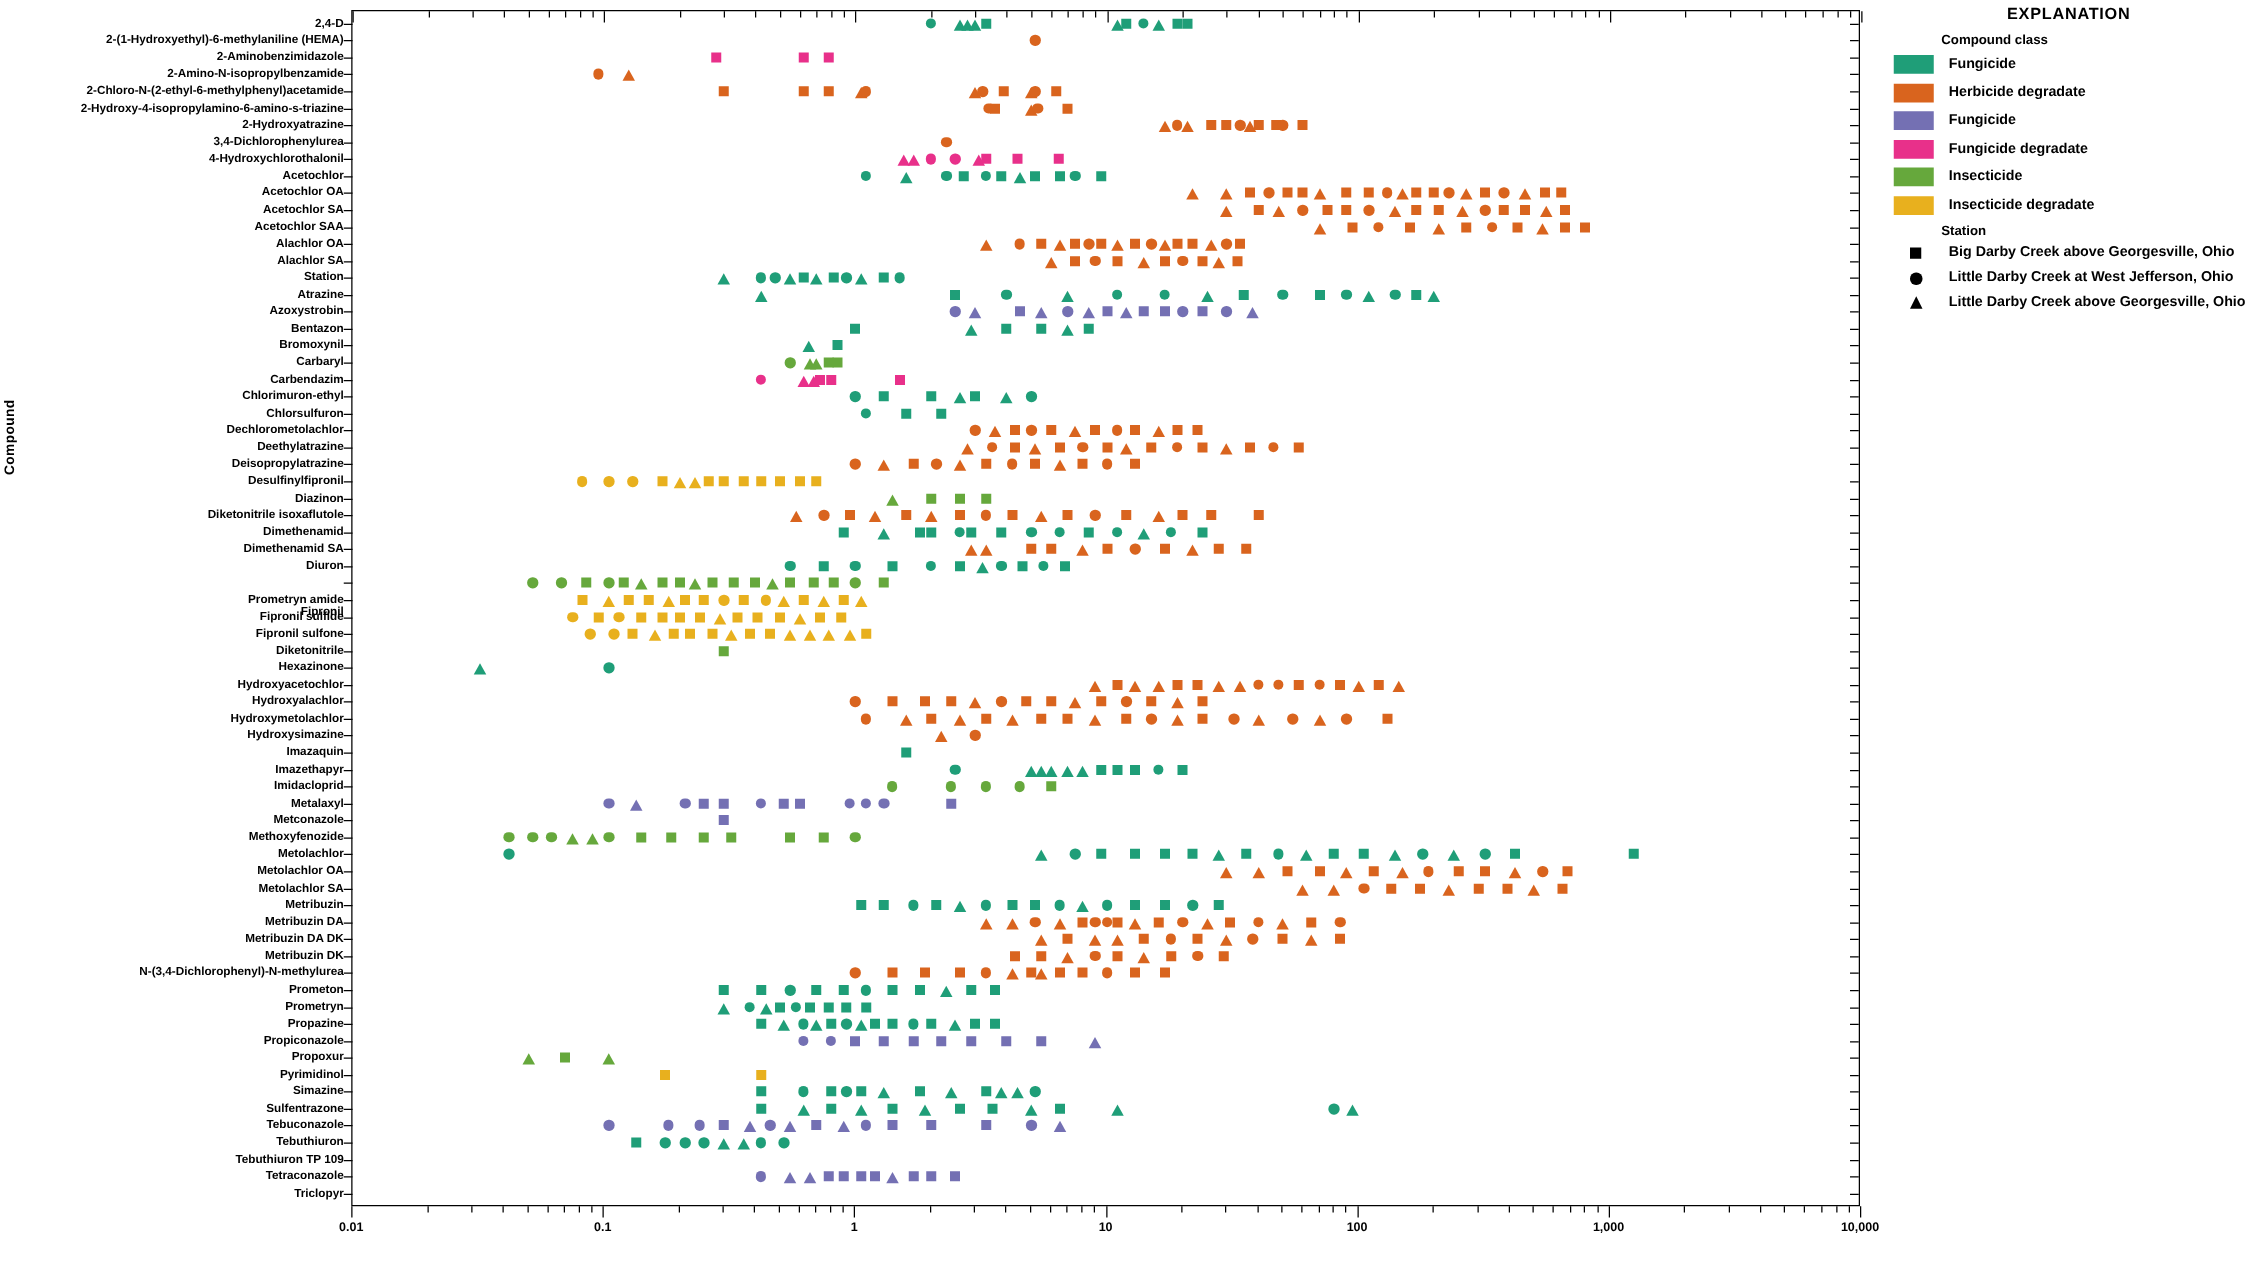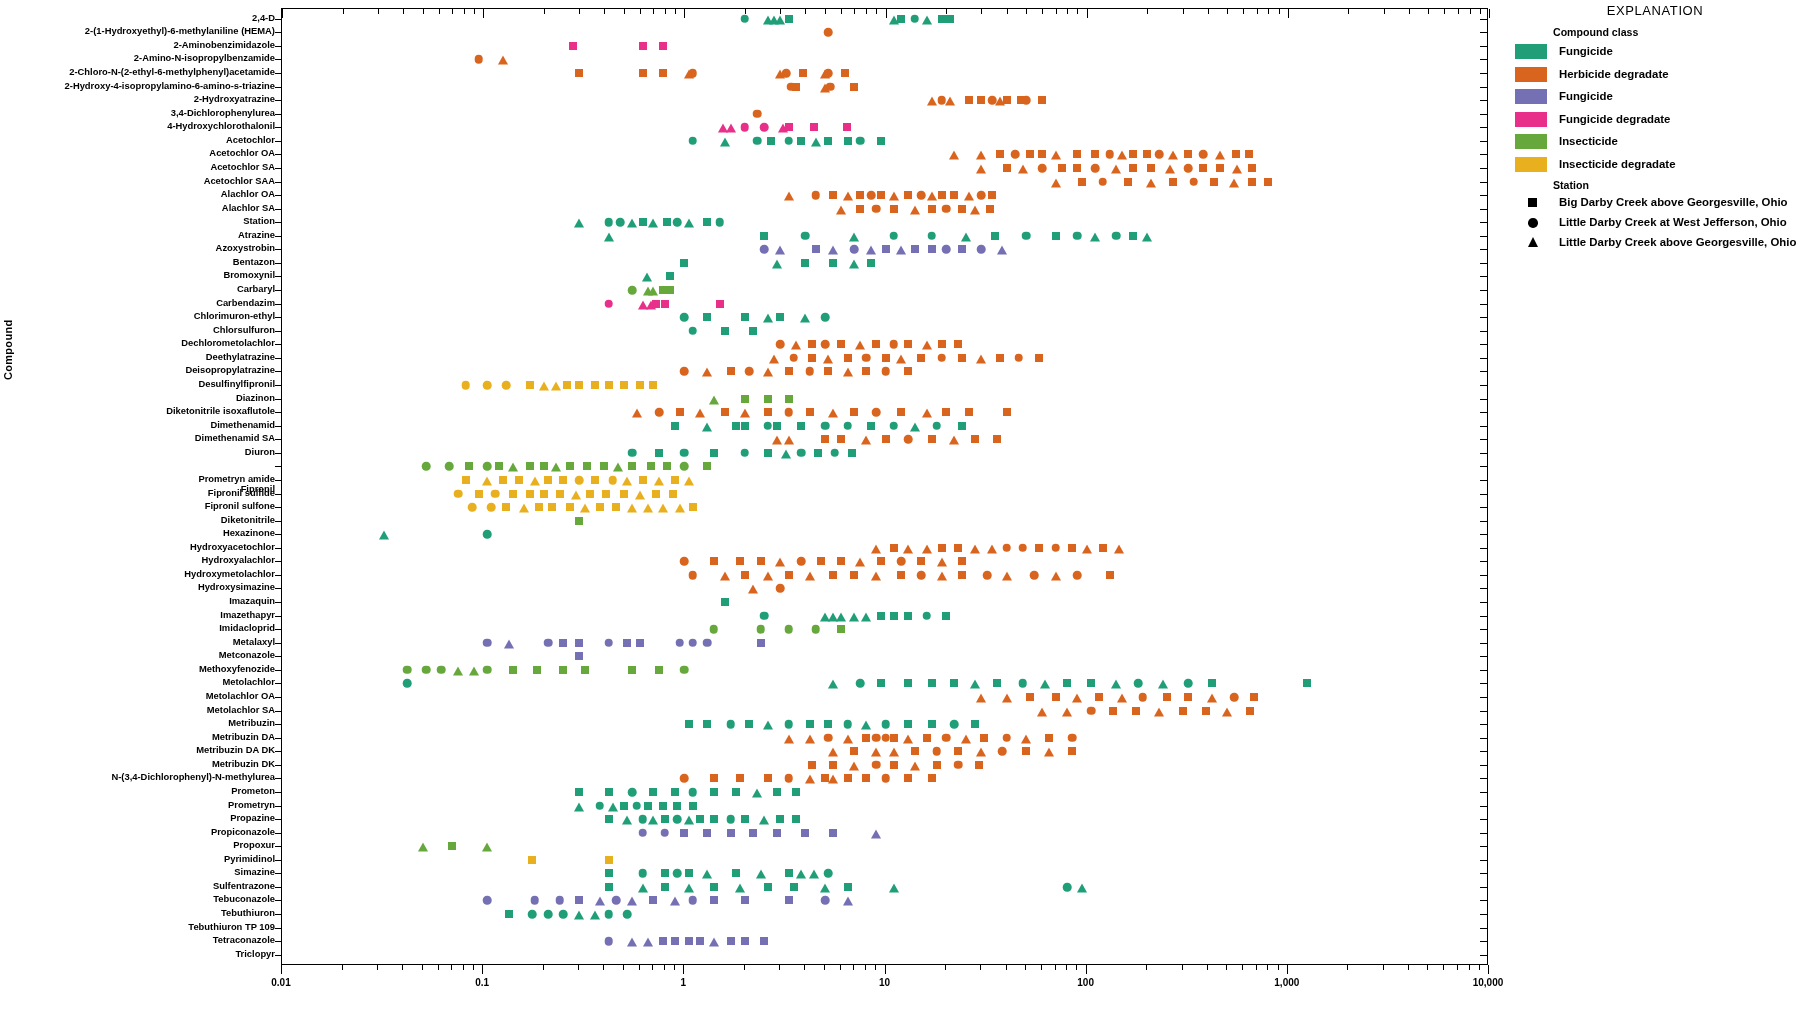--- a/index.html
+++ b/index.html
@@ -42,21 +42,21 @@
   .xtick.minor{height:5px;}
   .xticklabel{position:absolute;top:12px;font-size:10px;font-weight:bold;
               color:#000;transform:translateX(-50%);white-space:nowrap;}
   #xlabel{position:absolute;left:281px;top:990px;width:1207px;text-align:center;
           font-size:10.6px;font-weight:bold;color:#000;}
 
   
   #legend{position:absolute;left:1497px;top:0px;width:316px;height:240px;
           font-size:11px;color:#000;}
   #legend .title{position:absolute;left:0;top:3px;width:316px;text-align:center;
-                 font-size:13px;font-weight:normal;letter-spacing:.6px;}
+                 font-size:13px;font-weight:bold;letter-spacing:.6px;}
   #legend .subhead{position:absolute;font-size:10.6px;font-weight:bold;}
   .lg-swatch{position:absolute;width:32px;height:15px;}
   .lg-text{position:absolute;font-size:11.4px;font-weight:bold;white-space:nowrap;}
   .lg-shape{position:absolute;}
   .lg-shape.sq{width:9px;height:9px;background:#000;}
   .lg-shape.ci{width:9.5px;height:9.5px;border-radius:50%;background:#000;}
   .lg-shape.tr{width:0;height:0;border-left:5.6px solid transparent;
                border-right:5.6px solid transparent;border-bottom:10px solid #000;}
 </style>
 </head>

